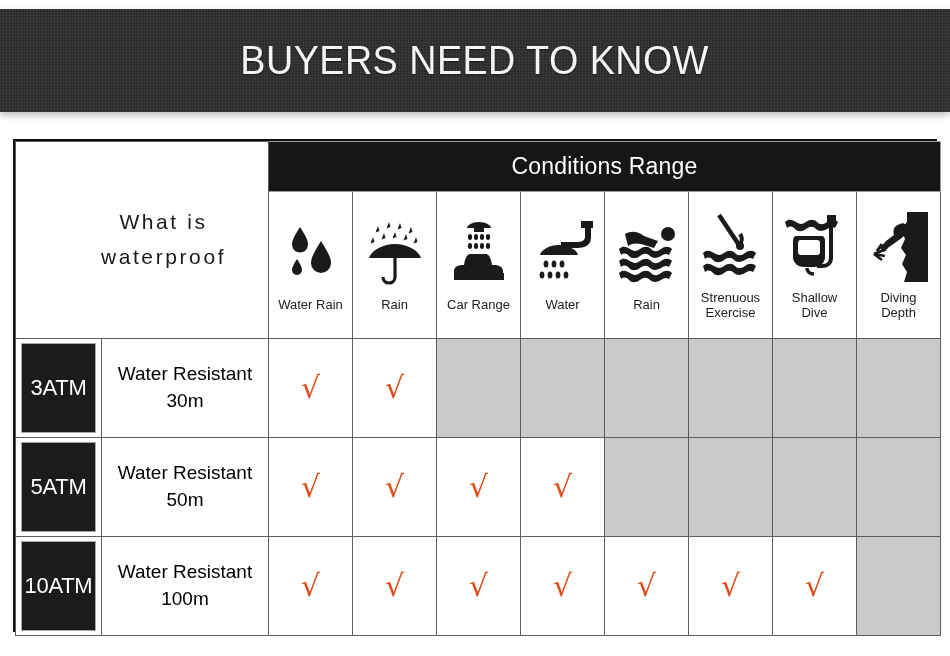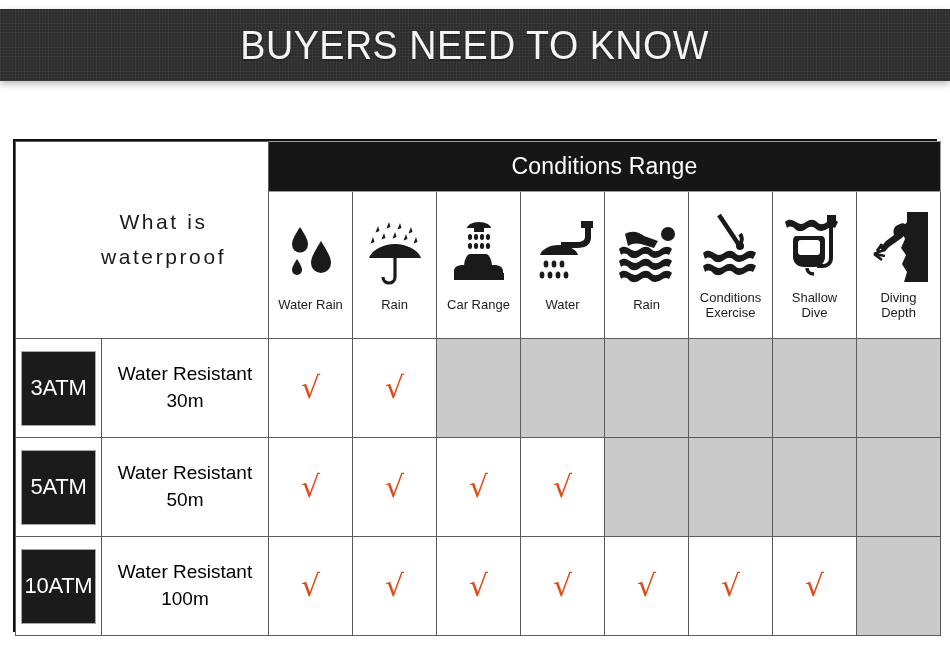--- a/index.html
+++ b/index.html
@@ -14,21 +14,21 @@
     font-family: "Liberation Sans", sans-serif;
     position: relative;
   }
 
   
   .banner {
     position: absolute;
     left: 0;
     top: 9px;
     width: 950px;
-    height: 72px;
+    height: 103px;
     background-color: #2c2c2c;
     background-image:
       repeating-linear-gradient(0deg, rgba(255,255,255,0.045) 0px, rgba(255,255,255,0.045) 1px, rgba(0,0,0,0) 1px, rgba(0,0,0,0) 3px),
       repeating-linear-gradient(90deg, rgba(255,255,255,0.045) 0px, rgba(255,255,255,0.045) 1px, rgba(0,0,0,0) 1px, rgba(0,0,0,0) 3px);
     display: flex;
     align-items: center;
     justify-content: center;
     box-shadow: 0 3px 7px rgba(0,0,0,0.28);
   }
   .banner-title {
@@ -108,21 +108,21 @@
     padding: 0 2px;
     white-space: pre-line;
   }
 
   
   .atm-cell { padding: 5px 6px !important; }
   .atm-box {
     background: #1b1b1b;
     color: #ffffff;
     font-size: 22px;
-    height: 73px;
+    height: 88px;
     display: flex;
     align-items: center;
     justify-content: center;
     outline: 1px solid #a8a8a8;
     letter-spacing: -0.3px;
   }
   .desc-cell {
     font-size: 19px;
     color: #000000;
     line-height: 1.4;
@@ -252,21 +252,21 @@
           <td class="cond-head">
             <div class="icon-box">
               <svg id="svg-diver-entry-icon" width="64" height="70" viewBox="0 0 64 70">
     <path fill="none" stroke="#1a1a1a" stroke-width="4.5" d="M20 3l22 33"></path>
     <path fill="none" stroke="#1a1a1a" stroke-width="4" d="M41 22c3 4 2 9-2 13"></path>
     <circle cx="41" cy="34" r="4" fill="#1a1a1a"></circle>
     <path fill="#1a1a1a" d="M4 41c4-4 8-2 11 0s6 3 10 0 8-3 11 0 6 3 10 0 8-3 11 0l-3 6c-3-2-5-1-8 1s-8 3-11 0-6-3-10 0-8 3-11 0-5-3-8-1z"></path>
     <path fill="#1a1a1a" d="M4 54c4-4 8-2 11 0s6 3 10 0 8-3 11 0 6 3 10 0 8-3 11 0l-3 6c-3-2-5-1-8 1s-8 3-11 0-6-3-10 0-8 3-11 0-5-3-8-1z"></path>
   </svg>
             </div>
-            <div class="cond-label">Conditions
+            <div class="cond-label">Strenuous
 Exercise</div>
           </td>
           <td class="cond-head">
             <div class="icon-box">
               <svg id="svg-snorkel-mask-icon" width="64" height="70" viewBox="0 0 64 70">
     <path fill="#1a1a1a" d="M2 10c4-4 8-2 11 0s6 3 10 0 8-3 11 0 6 3 10 0 8-3 11 0l-3 6c-3-2-5-1-8 1s-8 3-11 0-6-3-10 0-8 3-11 0-5-3-8-1z"></path>
     <path fill="none" stroke="#1a1a1a" stroke-width="4" d="M48 8v38c0 5-4 8-9 8h-5"></path>
     <rect x="44" y="3" width="9" height="7" fill="#1a1a1a"></rect>
     <path fill="#1a1a1a" d="M14 24h24c3 0 4 2 4 5v16c0 6-5 10-11 10h-10c-6 0-11-4-11-10V29c0-3 1-5 4-5z"></path>
     <rect x="15" y="28" width="22" height="15" rx="3" fill="#fff"></rect>

